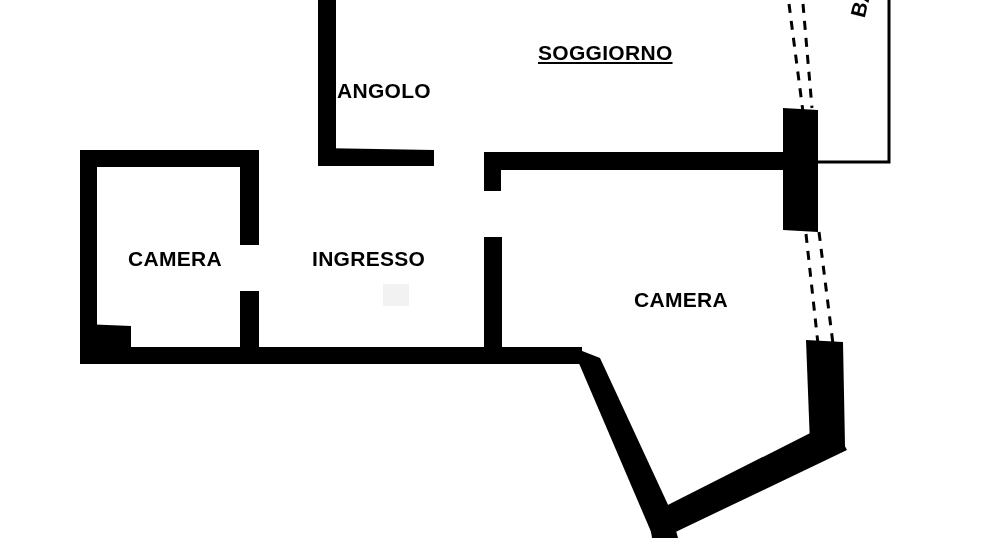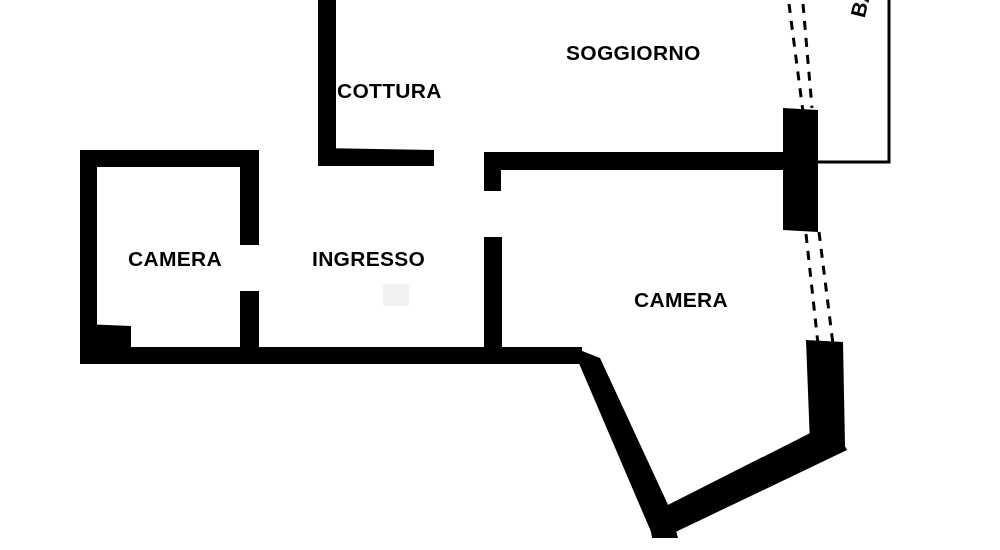--- a/index.html
+++ b/index.html
@@ -96,24 +96,24 @@
     <g stroke="#000000" stroke-width="3" fill="none" stroke-dasharray="9 8">
       <line x1="789" y1="4" x2="803" y2="112"></line>
       <line x1="803" y1="4" x2="812" y2="108"></line>
       <line x1="806" y1="234" x2="818" y2="344"></line>
       <line x1="819" y1="232" x2="833" y2="344"></line>
     </g>
 
   </svg>
 
   <div class="room-label" style="left:337px; top:26px;">
-    <div>COTTURA</div>
+    <div>ANGOLO</div>
   </div>
 
-  <div class="room-label" style="left:566px; top:40px;">SOGGIORNO</div>
+  <div class="room-label" style="left:538px; top:40px;text-decoration:underline;">SOGGIORNO</div>
 
   <div class="label-balcone" style="left:846px; top:14px;">BALCONE</div>
 
   <div class="room-label" style="left:128px; top:246px;">CAMERA</div>
 
   <div class="room-label" style="left:634px; top:287px;">CAMERA</div>
 
   <div class="room-label" style="left:312px; top:246px;">INGRESSO</div>
 
   <div class="smudge" style="left:383px; top:284px; width:26px; height:22px;"></div>

